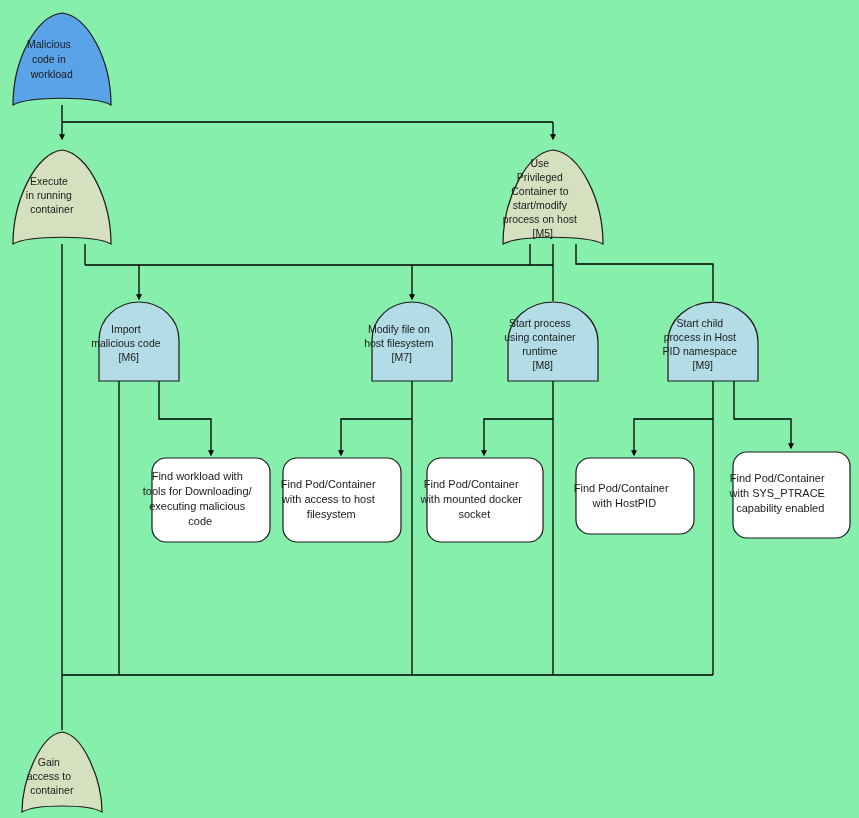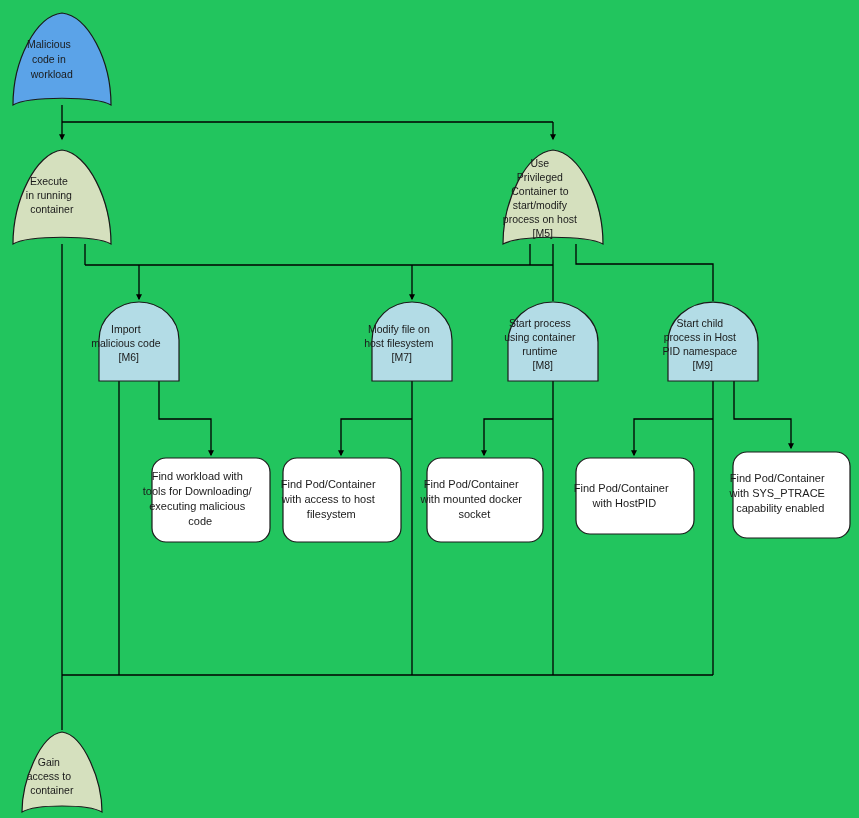--- a/index.html
+++ b/index.html
@@ -7,21 +7,21 @@
     padding: 0;
     background: #ffffff;
   }
   body {
     font-family: "Liberation Sans", sans-serif;
   }
   #diagram-root {
     position: relative;
     width: 859px;
     height: 818px;
-    background: #22c55e;
+    background: #86efac;
     overflow: hidden;
   }
   svg.diagram-canvas {
     position: absolute;
     left: 0;
     top: 0;
     width: 859px;
     height: 818px;
     display: block;
   }

